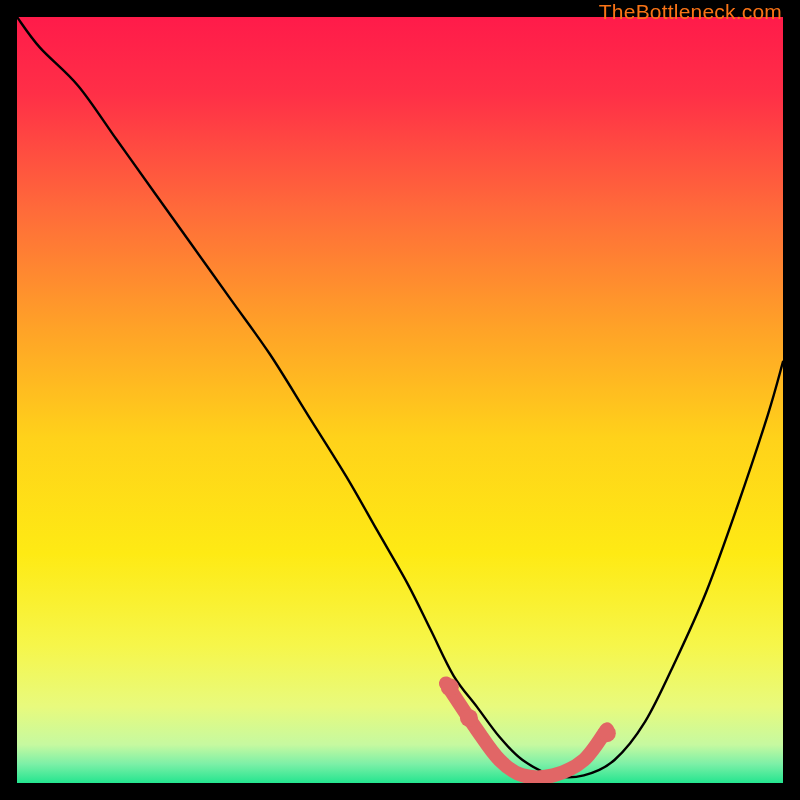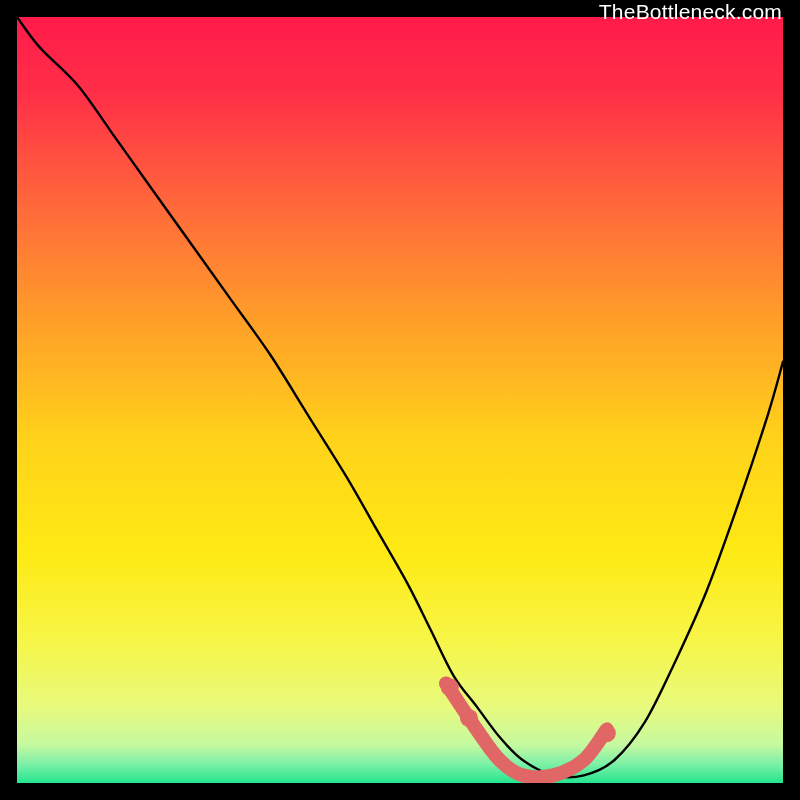--- a/index.html
+++ b/index.html
@@ -23,21 +23,21 @@
     position: absolute;
     left: 0;
     top: 0;
     width: 766px;
     height: 766px;
   }
   .watermark {
     position: absolute;
     top: 0px;
     right: 18px;
-    color: #ffffff;
+    color: #f97316;
     font-size: 21px;
     font-weight: 500;
     letter-spacing: 0.2px;
     font-family: Arial, Helvetica, sans-serif;
     text-align: center;
   }
   svg {
     display: block;
   }
 </style>

